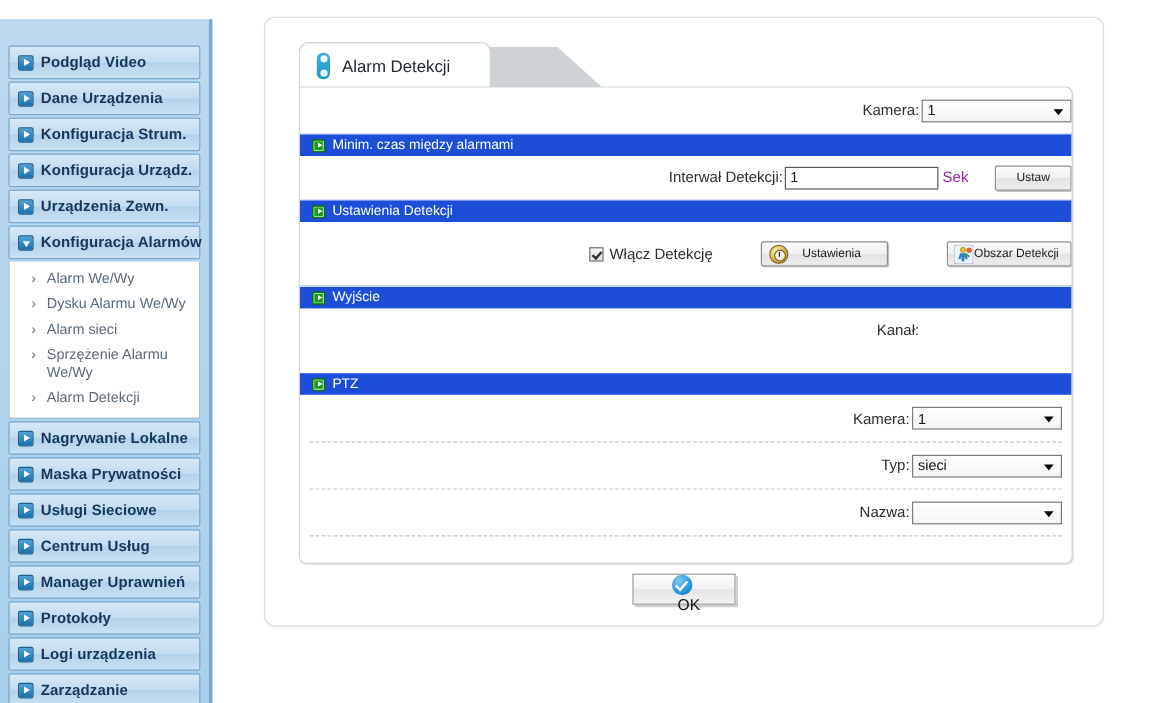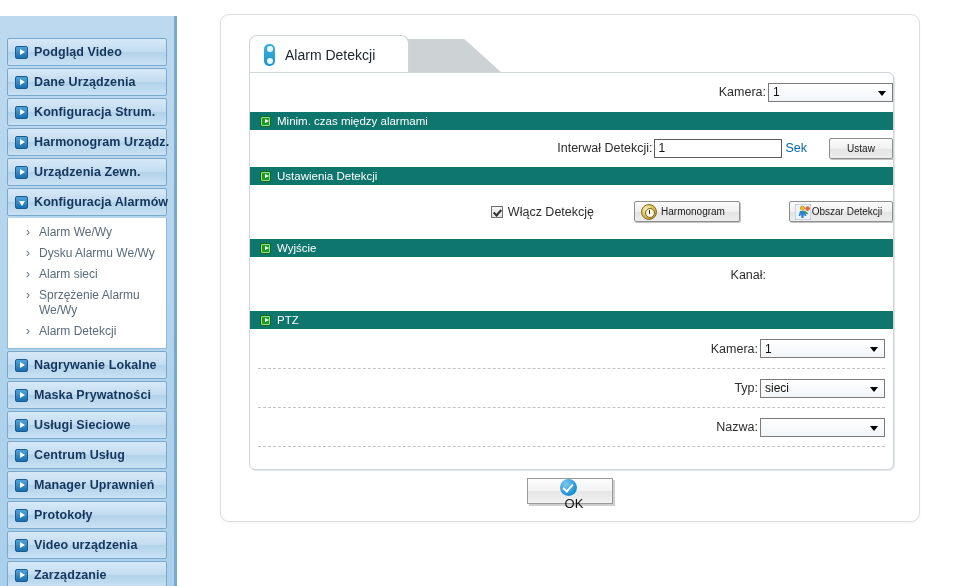--- a/index.html
+++ b/index.html
@@ -165,21 +165,21 @@
     width: 645px; height: 398px;
     background: #ffffff;
     border: 1px solid #d0d5d8;
     border-radius: 0 6px 6px 6px;
     box-shadow: 1px 1px 0 #e4e8ea;
     overflow: hidden;
   }
 
   .sec-head {
     height: 19px;
-    background: #0f766e;
+    background: #1d4ed8;
     display: flex;
     align-items: center;
     padding-left: 10px;
     border-top: 1px solid #fff;
   }
   .sec-ico {
     width: 11px; height: 11px;
     flex: 0 0 11px;
     margin-right: 6px;
     background: #1d9b20;
@@ -366,21 +366,21 @@
   <div class="nav-item">
     <span class="nav-ico"></span>
     <span class="nav-label">Dane Urządzenia</span>
   </div>
   <div class="nav-item">
     <span class="nav-ico"></span>
     <span class="nav-label">Konfiguracja Strum.</span>
   </div>
   <div class="nav-item">
     <span class="nav-ico"></span>
-    <span class="nav-label">Harmonogram Urządz.</span>
+    <span class="nav-label">Konfiguracja Urządz.</span>
   </div>
   <div class="nav-item">
     <span class="nav-ico"></span>
     <span class="nav-label">Urządzenia Zewn.</span>
   </div>
   <div class="nav-item">
     <span class="nav-ico down"></span>
     <span class="nav-label">Konfiguracja Alarmów</span>
   </div>
 
@@ -426,21 +426,21 @@
   <div class="nav-item">
     <span class="nav-ico"></span>
     <span class="nav-label">Manager Uprawnień</span>
   </div>
   <div class="nav-item">
     <span class="nav-ico"></span>
     <span class="nav-label">Protokoły</span>
   </div>
   <div class="nav-item">
     <span class="nav-ico"></span>
-    <span class="nav-label">Video urządzenia</span>
+    <span class="nav-label">Logi urządzenia</span>
   </div>
   <div class="nav-item">
     <span class="nav-ico"></span>
     <span class="nav-label">Zarządzanie</span>
   </div>
 </div>
 
 <div id="main">
   <div id="outer-card">
 
@@ -464,38 +464,38 @@
 
       <div class="sec-head">
         <span class="sec-ico"></span>
         <span class="sec-title">Minim. czas między alarmami</span>
       </div>
       <div class="row" style="height:36px;">
         <span class="lbl" style="width:175px; padding-right:2px;">Interwał Detekcji:</span>
         <div class="txtbox">
           <span>1</span>
         </div>
-        <span class="lbl" style="margin-left:3px; color:#0369a1;">Sek</span>
+        <span class="lbl" style="margin-left:3px; color:#a21caf;">Sek</span>
         <div class="btn3d" style="width:64px; margin-left:22px;">
           <span>Ustaw</span>
         </div>
       </div>
 
       <div class="sec-head">
         <span class="sec-ico"></span>
         <span class="sec-title">Ustawienia Detekcji</span>
       </div>
       <div class="row" style="height:53px;">
         <div style="display:flex; align-items:center; width:175px; justify-content:flex-end; padding-right:2px;">
           <span class="cbx"></span>
           <span class="lbl">Włącz Detekcję</span>
         </div>
         <div class="btn3d" style="width:106px; margin-left:38px; padding-left:12px;">
           <span class="ic-clock"></span>
-          <span>Harmonogram</span>
+          <span>Ustawienia</span>
         </div>
         <div class="btn3d" style="width:104px; margin-left:49px; padding-left:12px;">
           <span class="ic-area">
             <svg width="16" height="16" viewBox="0 0 16 16">
               <rect x="0" y="0" width="16" height="16" rx="2" fill="#eef3fa" stroke="#8aa0bb" stroke-width="0.7"></rect>
               <circle cx="7.5" cy="4.2" r="2.1" fill="#f0c419" stroke="#9a7a0a" stroke-width="0.6"></circle>
               <path d="M5 7 L10 7 L11.5 12 L9.5 12 L9 9.5 L8.5 14 L6.5 14 L6 9.5 L5.5 12 L3.6 12 Z" fill="#2f7fd0"></path>
               <path d="M9.8 6.6 L13.4 9.3 L12.2 10.6 L8.9 8.1 Z" fill="#3fa33f"></path>
               <circle cx="12.6" cy="4.6" r="2.3" fill="#e0572e" opacity="0.9"></circle>
             </svg>

